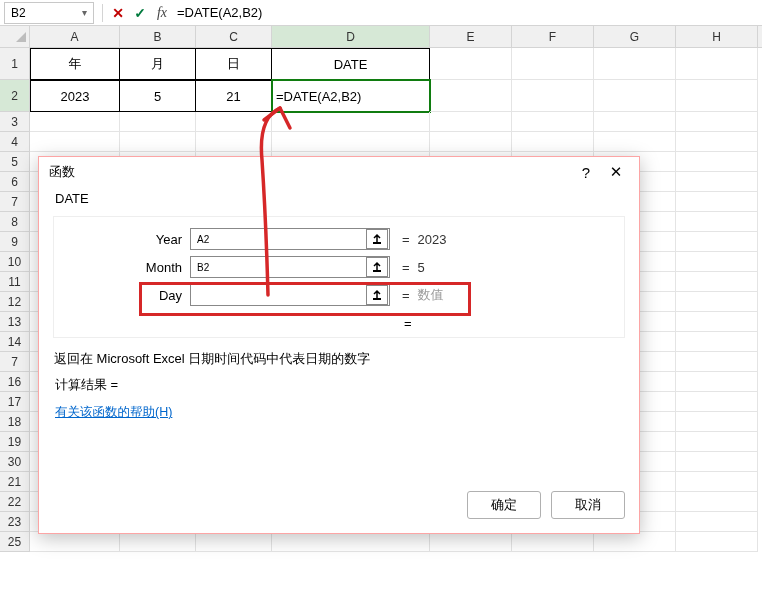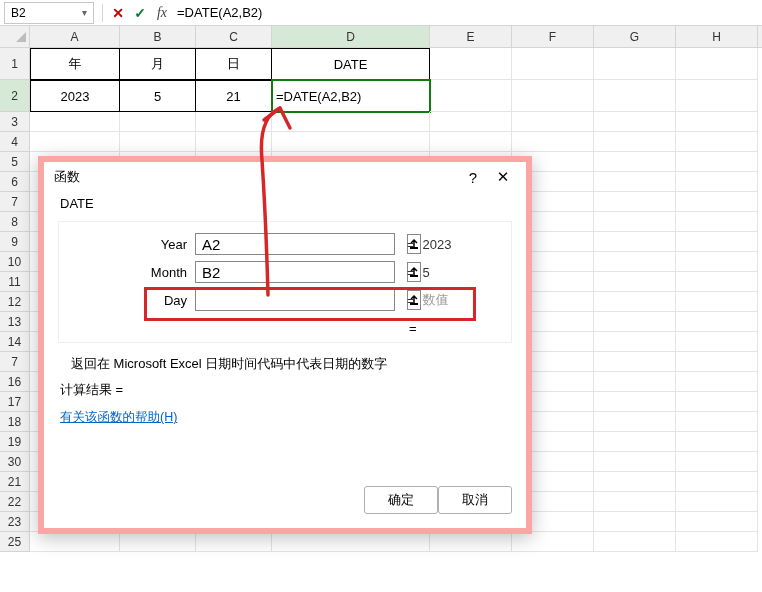--- a/index.html
+++ b/index.html
@@ -122,24 +122,24 @@
     outline: 2px solid #107c10;
     outline-offset: -1px;
   }
   .cell.left { justify-content: flex-start; padding-left: 4px; }
 
   
   .dialog {
     position: absolute;
     left: 38px;
     top: 156px;
-    width: 494px;
+    width: 602px;
     height: 378px;
     background: #fff;
-    border: 6px solid #fca5a5;
+    border: 1px solid #fca5a5;
     box-shadow: 0 4px 18px rgba(0,0,0,0.25);
   }
   .dlg-title {
     display: flex;
     align-items: center;
     height: 30px;
     padding: 0 8px 0 10px;
     font-size: 13px;
   }
   .dlg-title .spacer { flex:1; }
@@ -171,21 +171,21 @@
     width: 200px;
     height: 22px;
     border: 1px solid #888;
     background: #fff;
   }
   .arg-input {
     flex: 1;
     border: none;
     outline: none;
     padding: 0 6px;
-    font-size: 15px;
+    font-size: 10px;
     height: 100%;
     background: transparent;
   }
   .ref-btn {
     width: 22px;
     height: 20px;
     display: flex;
     align-items: center;
     justify-content: center;
     border: 1px solid #888;
@@ -203,29 +203,30 @@
   .highlight-box {
     position: absolute;
     border: 3px solid #d62728;
     pointer-events: none;
   }
   .result-eq {
     text-align: left;
     padding-left: 350px;
     margin-top: 6px;
   }
-  .desc1 { margin: 12px 0 8px 13px; }
+  .desc1 { margin: 12px 0 8px 1px; }
   .desc2 { text-align: center; margin: 8px 0 40px 0; }
   .calc-result { margin: 6px 0 10px 2px; }
   .help-link { color: #0066cc; text-decoration: underline; font-size: 12.5px; margin-left: 2px;}
   .dlg-buttons {
     position: absolute;
     right: 14px;
     bottom: 14px;
     display: flex;
+    gap: 10px;
   }
   .dlg-btn {
     min-width: 74px;
     height: 28px;
     border: 1px solid #b0b0b0;
     border-radius: 3px;
     background: #fff;
     display: flex;
     align-items: center;
     justify-content: center;

